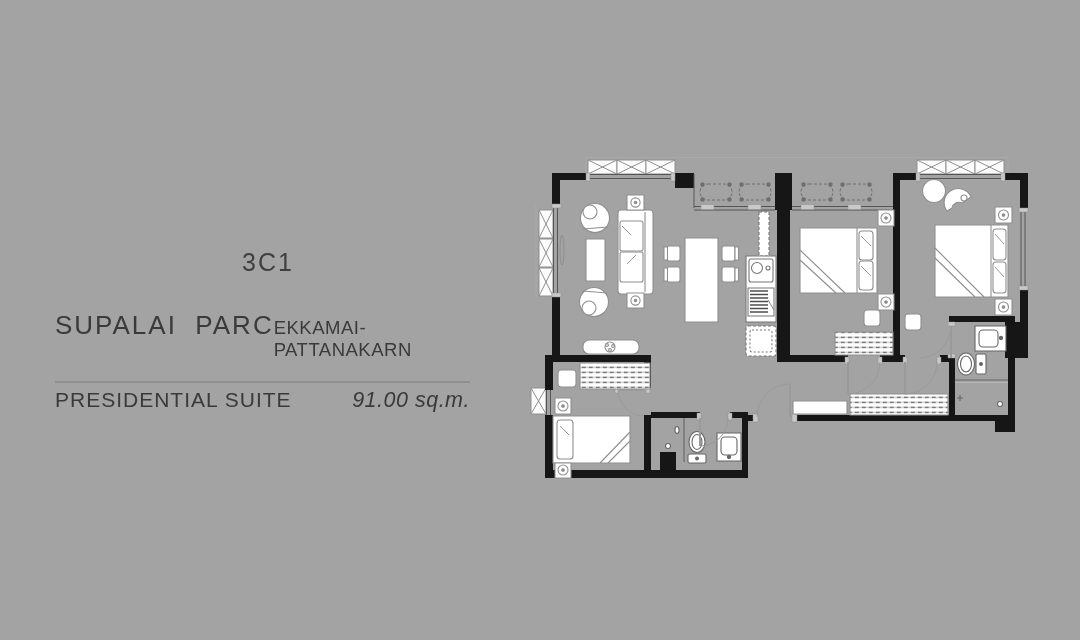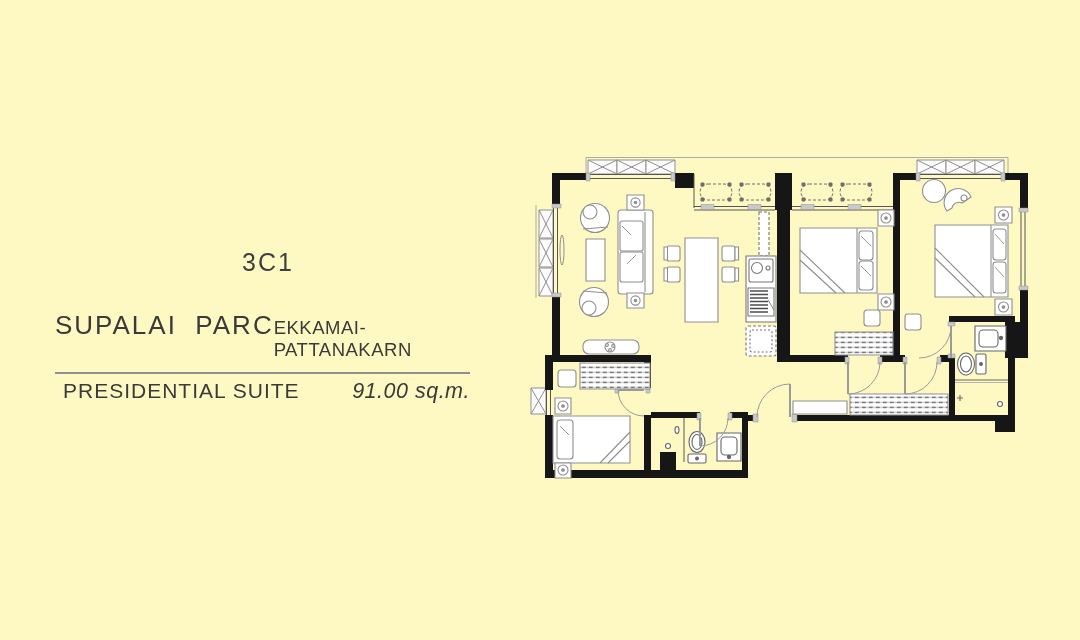--- a/index.html
+++ b/index.html
@@ -1,25 +1,25 @@
 <!DOCTYPE html>
 <html><head>
 <meta charset="utf-8">
 <style>
   html,body{margin:0;padding:0;background:#ffffff;}
-  .canvas{position:relative;width:1080px;height:640px;background:#fef9c3;overflow:hidden;
+  .canvas{position:relative;width:1080px;height:640px;background:#a3a3a3;overflow:hidden;
           font-family:"Liberation Sans", sans-serif;color:#3d3d3d;}
   .unit-type{position:absolute;left:228px;top:248px;width:80px;text-align:center;
              font-size:25px;letter-spacing:2px;color:#3f3f3f;}
   .info{position:absolute;left:55px;top:310px;width:415px;}
   .info .row1{display:flex;justify-content:flex-start;align-items:baseline;
-              padding-bottom:11px;border-bottom:2px solid #909090;}
+              padding-bottom:20px;border-bottom:2px solid #909090;}
   .project{font-size:26px;letter-spacing:2px;white-space:pre;color:#3a3a3a;}
   .location{font-size:18.5px;letter-spacing:0.5px;color:#3a3a3a;}
-  .info .row2{display:flex;justify-content:space-between;align-items:baseline;margin-top:5px;margin-left:8px;}
+  .info .row2{display:flex;justify-content:space-between;align-items:baseline;margin-top:5px;}
   .suite{font-size:21px;letter-spacing:1px;color:#3a3a3a;}
   .area{font-size:21.5px;letter-spacing:0.5px;color:#3a3a3a;font-style:italic;}
   svg{position:absolute;left:0;top:0;}
   svg *{vector-effect:non-scaling-stroke;}
 </style>
 </head>
 <body>
 
 <div class="canvas">
 

